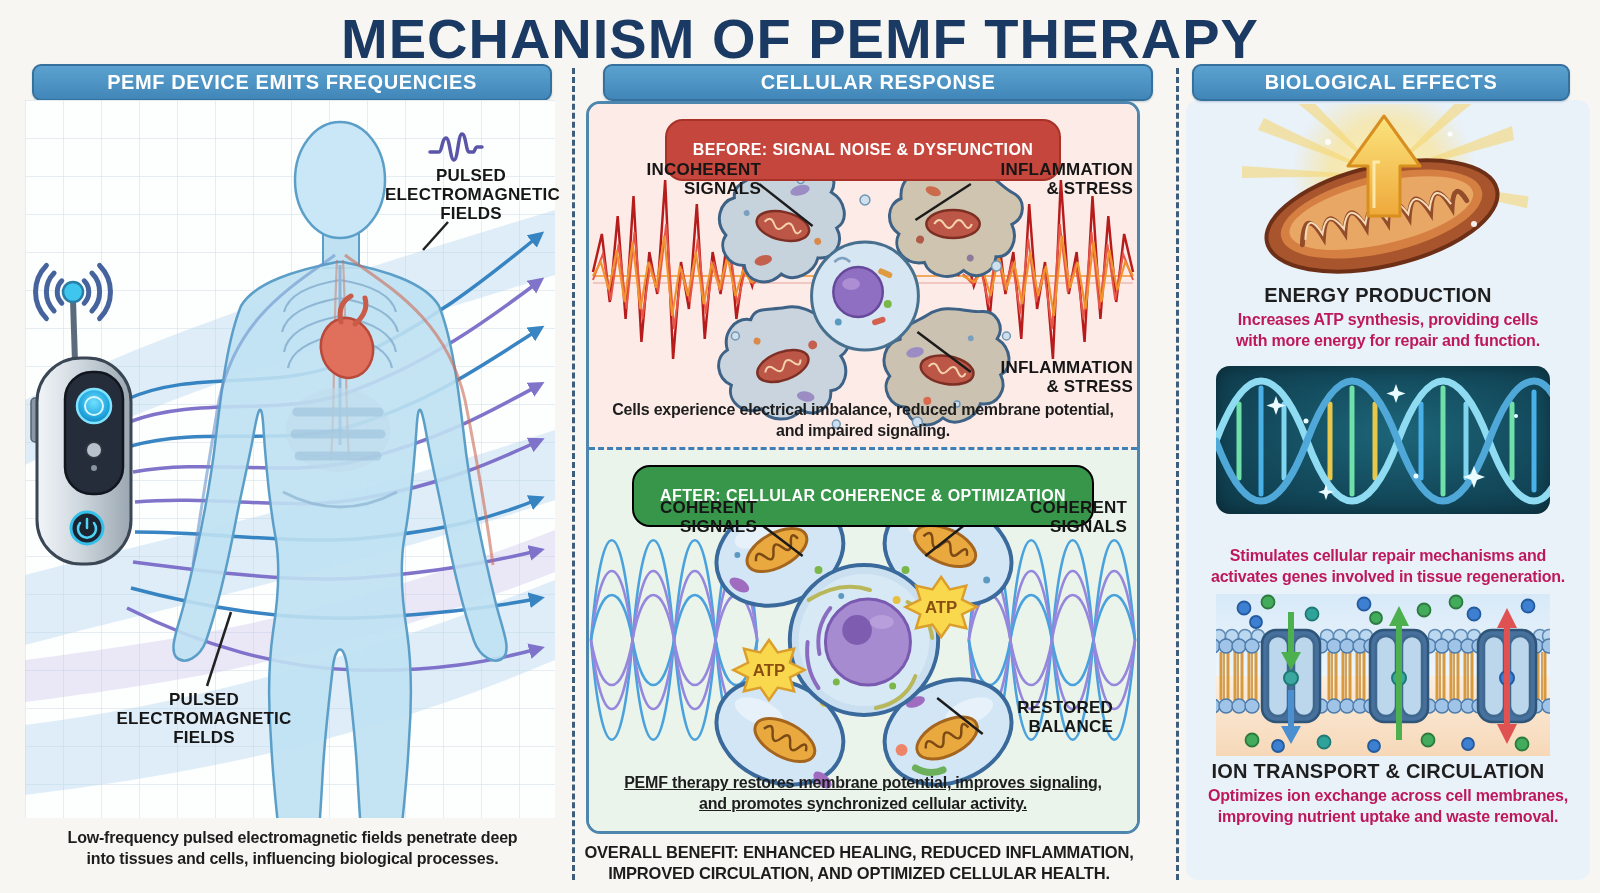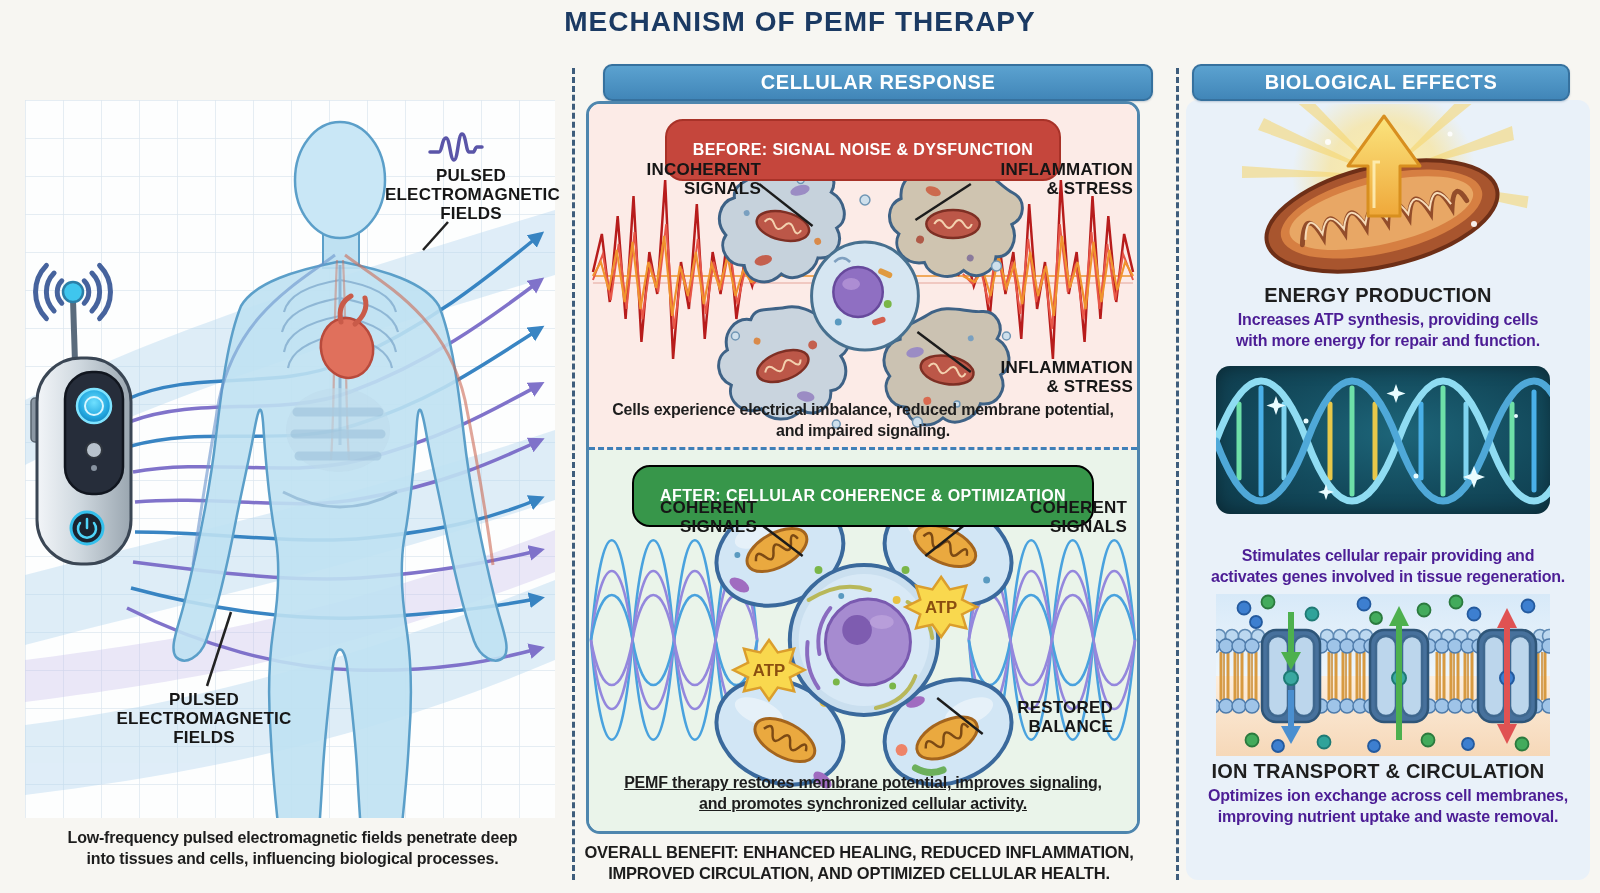--- a/index.html
+++ b/index.html
@@ -1,21 +1,21 @@
 <!DOCTYPE html>
 <html><head>
 <meta charset="utf-8">
 <style>
   * { margin:0; padding:0; box-sizing:border-box; }
   html,body { width:1600px; height:893px; }
   body { font-family:"Liberation Sans","DejaVu Sans",sans-serif; background:#f7f6f2; position:relative; overflow:hidden; }
   .page { position:absolute; inset:0; }
 
   .main-title { position:absolute; top:6px; left:0; width:100%; text-align:center;
-    font-size:28px; font-weight:800; letter-spacing:1px; color:#1b3a63; }
+    font-size:56px; font-weight:800; letter-spacing:1px; color:#1b3a63; }
 
   .panel-header { position:absolute; height:37px; border-radius:9px;
     background:linear-gradient(#5ba2d0,#4186b8); border:2px solid #36719e;
     color:#ffffff; font-weight:800; font-size:20px; letter-spacing:.6px;
     text-align:center; line-height:33px; box-shadow:0 1px 2px rgba(40,80,120,.25); }
 
   .divider { position:absolute; top:68px; height:812px; width:0; border-left:3px dashed #3e5d7c; }
 
   .illus { position:absolute; }
 
@@ -39,32 +39,33 @@
   .sec-caption { z-index:3; left:3%; width:94%; }
 
   .overall { position:absolute; left:578px; top:842px; width:562px; text-align:center;
     font-size:16.5px; font-weight:800; color:#1c1c1c; line-height:1.28; white-space:pre-line; letter-spacing:-.2px; }
 
   .right-bg { position:absolute; left:1186px; top:100px; width:404px; height:780px;
     background:#e9f1f9; border-radius:12px; }
   .bio-title { position:absolute; left:1186px; width:384px; text-align:center;
     font-size:20px; font-weight:800; color:#1e1e1e; letter-spacing:.2px; }
   .bio-desc { position:absolute; left:1190px; width:396px; text-align:center;
-    font-size:16px; font-weight:700; color:#4c1d95; line-height:1.32; white-space:pre-line; letter-spacing:-.2px; }
+    font-size:16px; font-weight:700; color:#be185d; line-height:1.32; white-space:pre-line; letter-spacing:-.2px; }
   .dna-frame { position:absolute; left:1216px; top:366px; width:334px; height:148px; border-radius:14px;
     background:radial-gradient(ellipse at 55% 45%, #1d6579 0%, #134a5c 55%, #0e3949 100%);
     overflow:hidden; box-shadow:inset 0 0 18px rgba(0,0,0,.35); }
 </style>
 </head>
 <body>
 
 <div class="page">
 
   <div class="main-title">MECHANISM OF PEMF THERAPY</div>
 
+  <div class="panel-header" style="left:32px;top:64px;width:520px;">PEMF DEVICE EMITS FREQUENCIES</div>
 
   <svg class="illus" style="left:25px;top:100px;" width="530" height="718" viewBox="0 0 530 718">
     <defs>
       <pattern id="grid" width="38" height="38" patternUnits="userSpaceOnUse">
         <path d="M38 0H0V38" fill="none" stroke="#dde7f0" stroke-width="1.5"></path>
       </pattern>
       <marker id="arB" markerUnits="userSpaceOnUse" markerWidth="18" markerHeight="18" refX="12" refY="8" orient="auto">
         <path d="M0 0 L16 8 L0 16 Z" fill="#2f7fc0"></path>
       </marker>
       <marker id="arP" markerUnits="userSpaceOnUse" markerWidth="18" markerHeight="18" refX="12" refY="8" orient="auto">
@@ -447,21 +448,21 @@
         <path d="M 60 30 l 2.5 7 7 2.5 -7 2.5 -2.5 7 -2.5 -7 -7 -2.5 7 -2.5 Z"></path>
         <path d="M 180 18 l 2.5 7 7 2.5 -7 2.5 -2.5 7 -2.5 -7 -7 -2.5 7 -2.5 Z"></path>
         <path d="M 258 100 l 3 8 8 3 -8 3 -3 8 -3 -8 -8 -3 8 -3 Z"></path>
         <path d="M 110 118 l 2 6 6 2 -6 2 -2 6 -2 -6 -6 -2 6 -2 Z"></path>
         <circle cx="90" cy="55" r="2.5"></circle>
           <circle cx="200" cy="110" r="2.5"></circle>
           <circle cx="300" cy="50" r="2"></circle>
       </g>
     </svg>
   </div>
-  <div class="bio-desc" style="top:545px;">Stimulates cellular repair providing and
+  <div class="bio-desc" style="top:545px;">Stimulates cellular repair mechanisms and
 activates genes involved in tissue regeneration.</div>
 
   <svg class="illus" style="left:1216px;top:594px;" width="334" height="162" viewBox="0 0 334 162">
     <defs>
       <linearGradient id="above" x1="0" y1="0" x2="0" y2="1">
         <stop offset="0" stop-color="#d7e9f8"></stop>
           <stop offset="1" stop-color="#eef6fc"></stop>
       </linearGradient>
       <linearGradient id="below" x1="0" y1="0" x2="0" y2="1">
         <stop offset="0" stop-color="#fceede"></stop>

